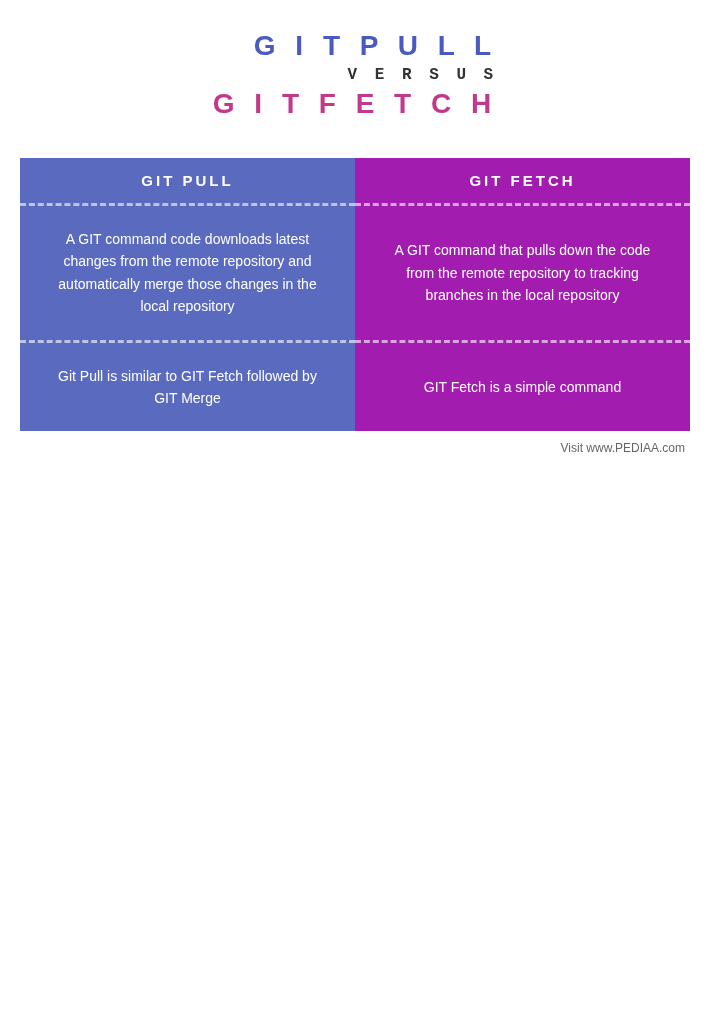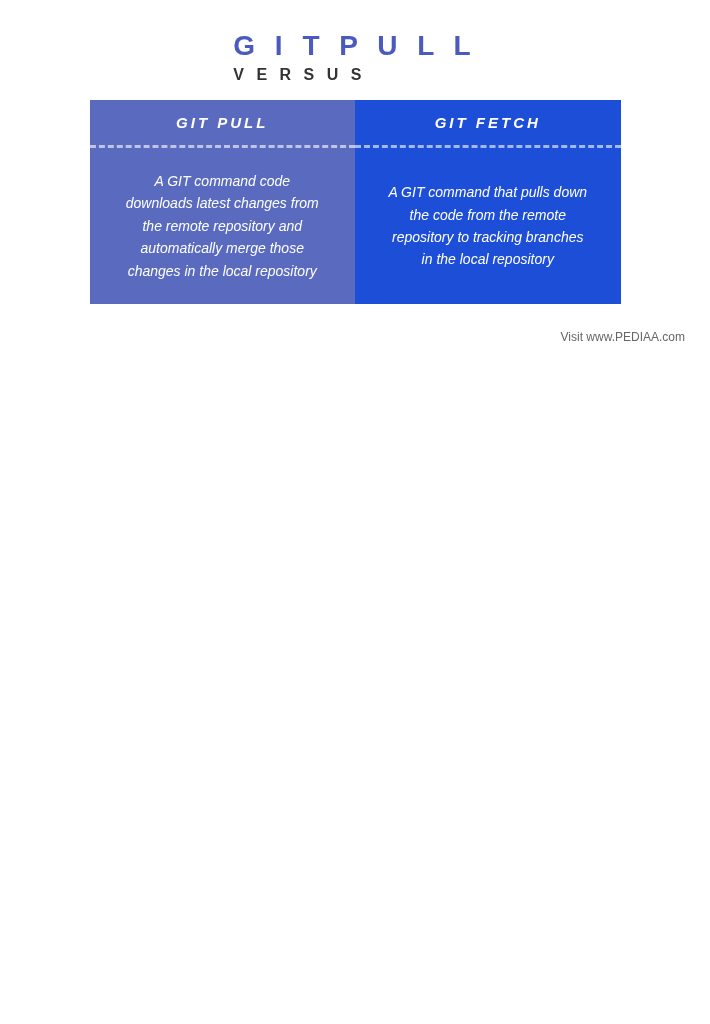--- a/index.html
+++ b/index.html
@@ -13,63 +13,62 @@
       min-height: 1024px;
       background: #ffffff;
       font-family: Georgia, 'Times New Roman', serif;
       display: flex;
       flex-direction: column;
       align-items: center;
       padding: 30px 20px 20px 20px;
     }
 
     .title-section {
-      text-align: left;
-      margin-bottom: 2px;
+      text-align: right;
+      margin-bottom: 16px;
     }
 
     .title-git-pull {
       font-size: 28px;
       font-weight: bold;
       letter-spacing: 6px;
       color: #4a5abf;
       font-family: Arial, sans-serif;
     }
 
     .title-versus {
       font-size: 16px;
       font-weight: bold;
       letter-spacing: 4px;
       color: #333333;
-      font-family: Liberation Sans, sans-serif;
+      font-family: Liberation Mono, monospace;
       margin: 4px 0;
     }
 
     .title-git-fetch {
       font-size: 28px;
       font-weight: bold;
       letter-spacing: 6px;
       color: #c2388a;
       font-family: Arial, sans-serif;
     }
 
     .comparison-table {
-      width: 531px;
+      width: 670px;
       border-collapse: collapse;
-      margin-top: 10px;
-      font-style: italic;
+      margin-top: 22px;
     }
 
     .col-pull {
       background-color: #5a6bbf;
       width: 50%;
     }
 
     .col-fetch {
-      background-color: #1d4ed8;
+      background-color: #a21caf;
       width: 50%;
     }
 
     .header-cell {
       color: #ffffff;
       font-family: Arial, sans-serif;
       font-size: 15px;
       font-weight: bold;
       letter-spacing: 3px;
       text-align: center;
@@ -82,43 +81,48 @@
       font-family: Arial, sans-serif;
       font-size: 14px;
       color: #ffffff;
       line-height: 1.6;
       border-top: 3px dashed rgba(255,255,255,0.6);
     }
 
     .footer-note {
       width: 670px;
       text-align: right;
-      margin-top: 26px;
+      margin-top: 10px;
       font-family: Arial, sans-serif;
       font-size: 12px;
       color: #666666;
       padding-right: 5px;
     }
   </style>
 </head>
 <body>
 
 <div class="title-section">
   <div class="title-git-pull">G I T  P U L L</div>
   <div class="title-versus">V E R S U S</div>
+  <div class="title-git-fetch">G I T  F E T C H</div>
 </div>
 
 <table class="comparison-table">
   <thead>
     <tr>
       <td class="header-cell col-pull">GIT PULL</td>
       <td class="header-cell col-fetch">GIT FETCH</td>
     </tr>
   </thead>
   <tbody id="table-body">
   <tr class="content-row">
         <td class="col-pull">A GIT command code downloads latest changes from the remote repository and automatically merge those changes in the local repository</td>
         <td class="col-fetch">A GIT command that pulls down the code from the remote repository to tracking branches in the local repository</td>
       </tr>
+      <tr class="content-row">
+        <td class="col-pull">Git Pull is similar to GIT Fetch followed by GIT Merge</td>
+        <td class="col-fetch">GIT Fetch is a simple command</td>
+      </tr>
     </tbody>
 </table>
 
 <div class="footer-note">Visit www.PEDIAA.com</div>
 
 </body></html>

